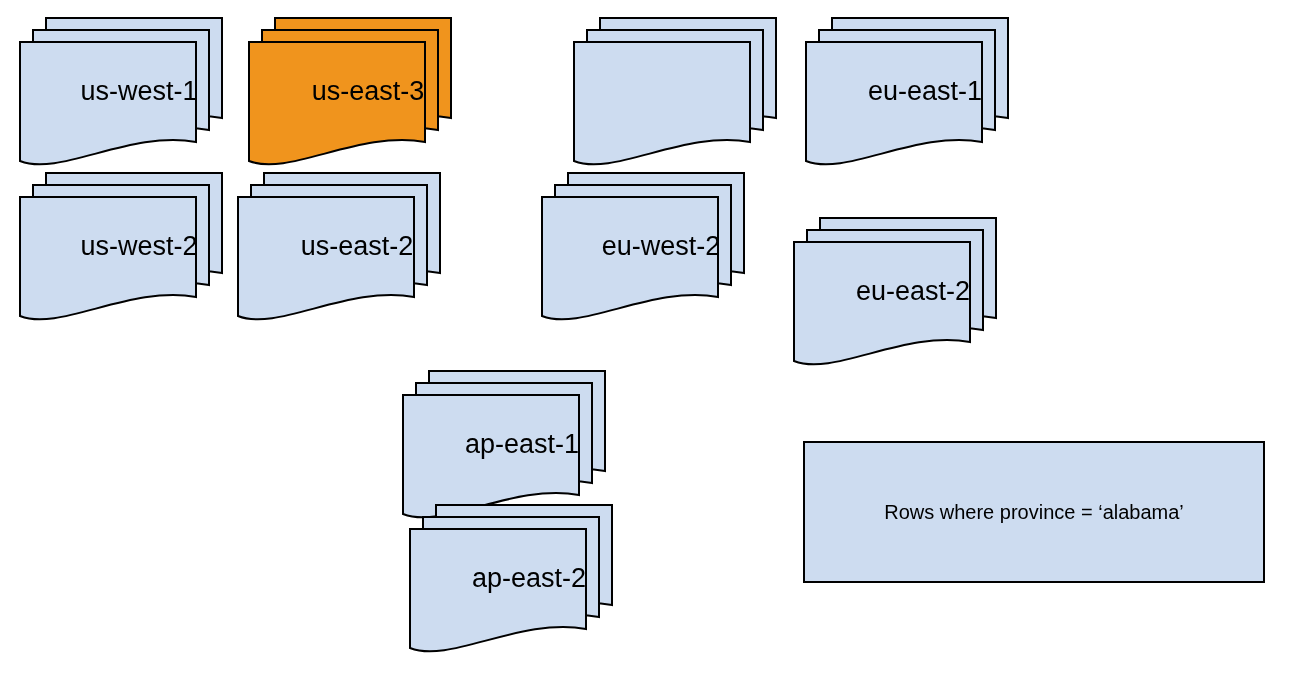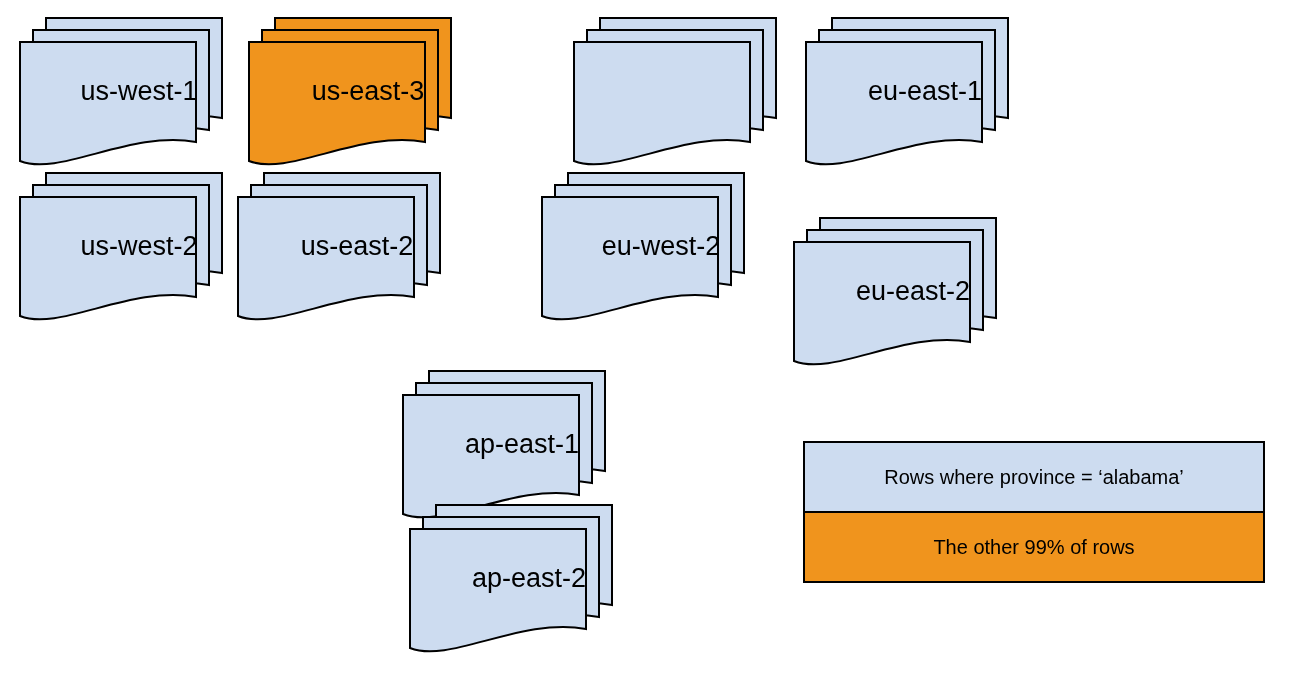--- a/index.html
+++ b/index.html
@@ -214,17 +214,14 @@
       <path d="M1,1 H177 V101 C111,89 41,136 1,120 Z"></path>
     </svg>
     <div class="stack-label">ap-east-2</div>
   </div>
 </div>
 
   <div class="legend">
     <div class="legend-row" data-variant="blue">
       <span>Rows where province = ‘alabama’</span>
     </div>
-    <div class="legend-row" data-variant="orange">
-      <span>The other 99% of rows</span>
-    </div>
   </div>
 </div>
 
 </body></html>

